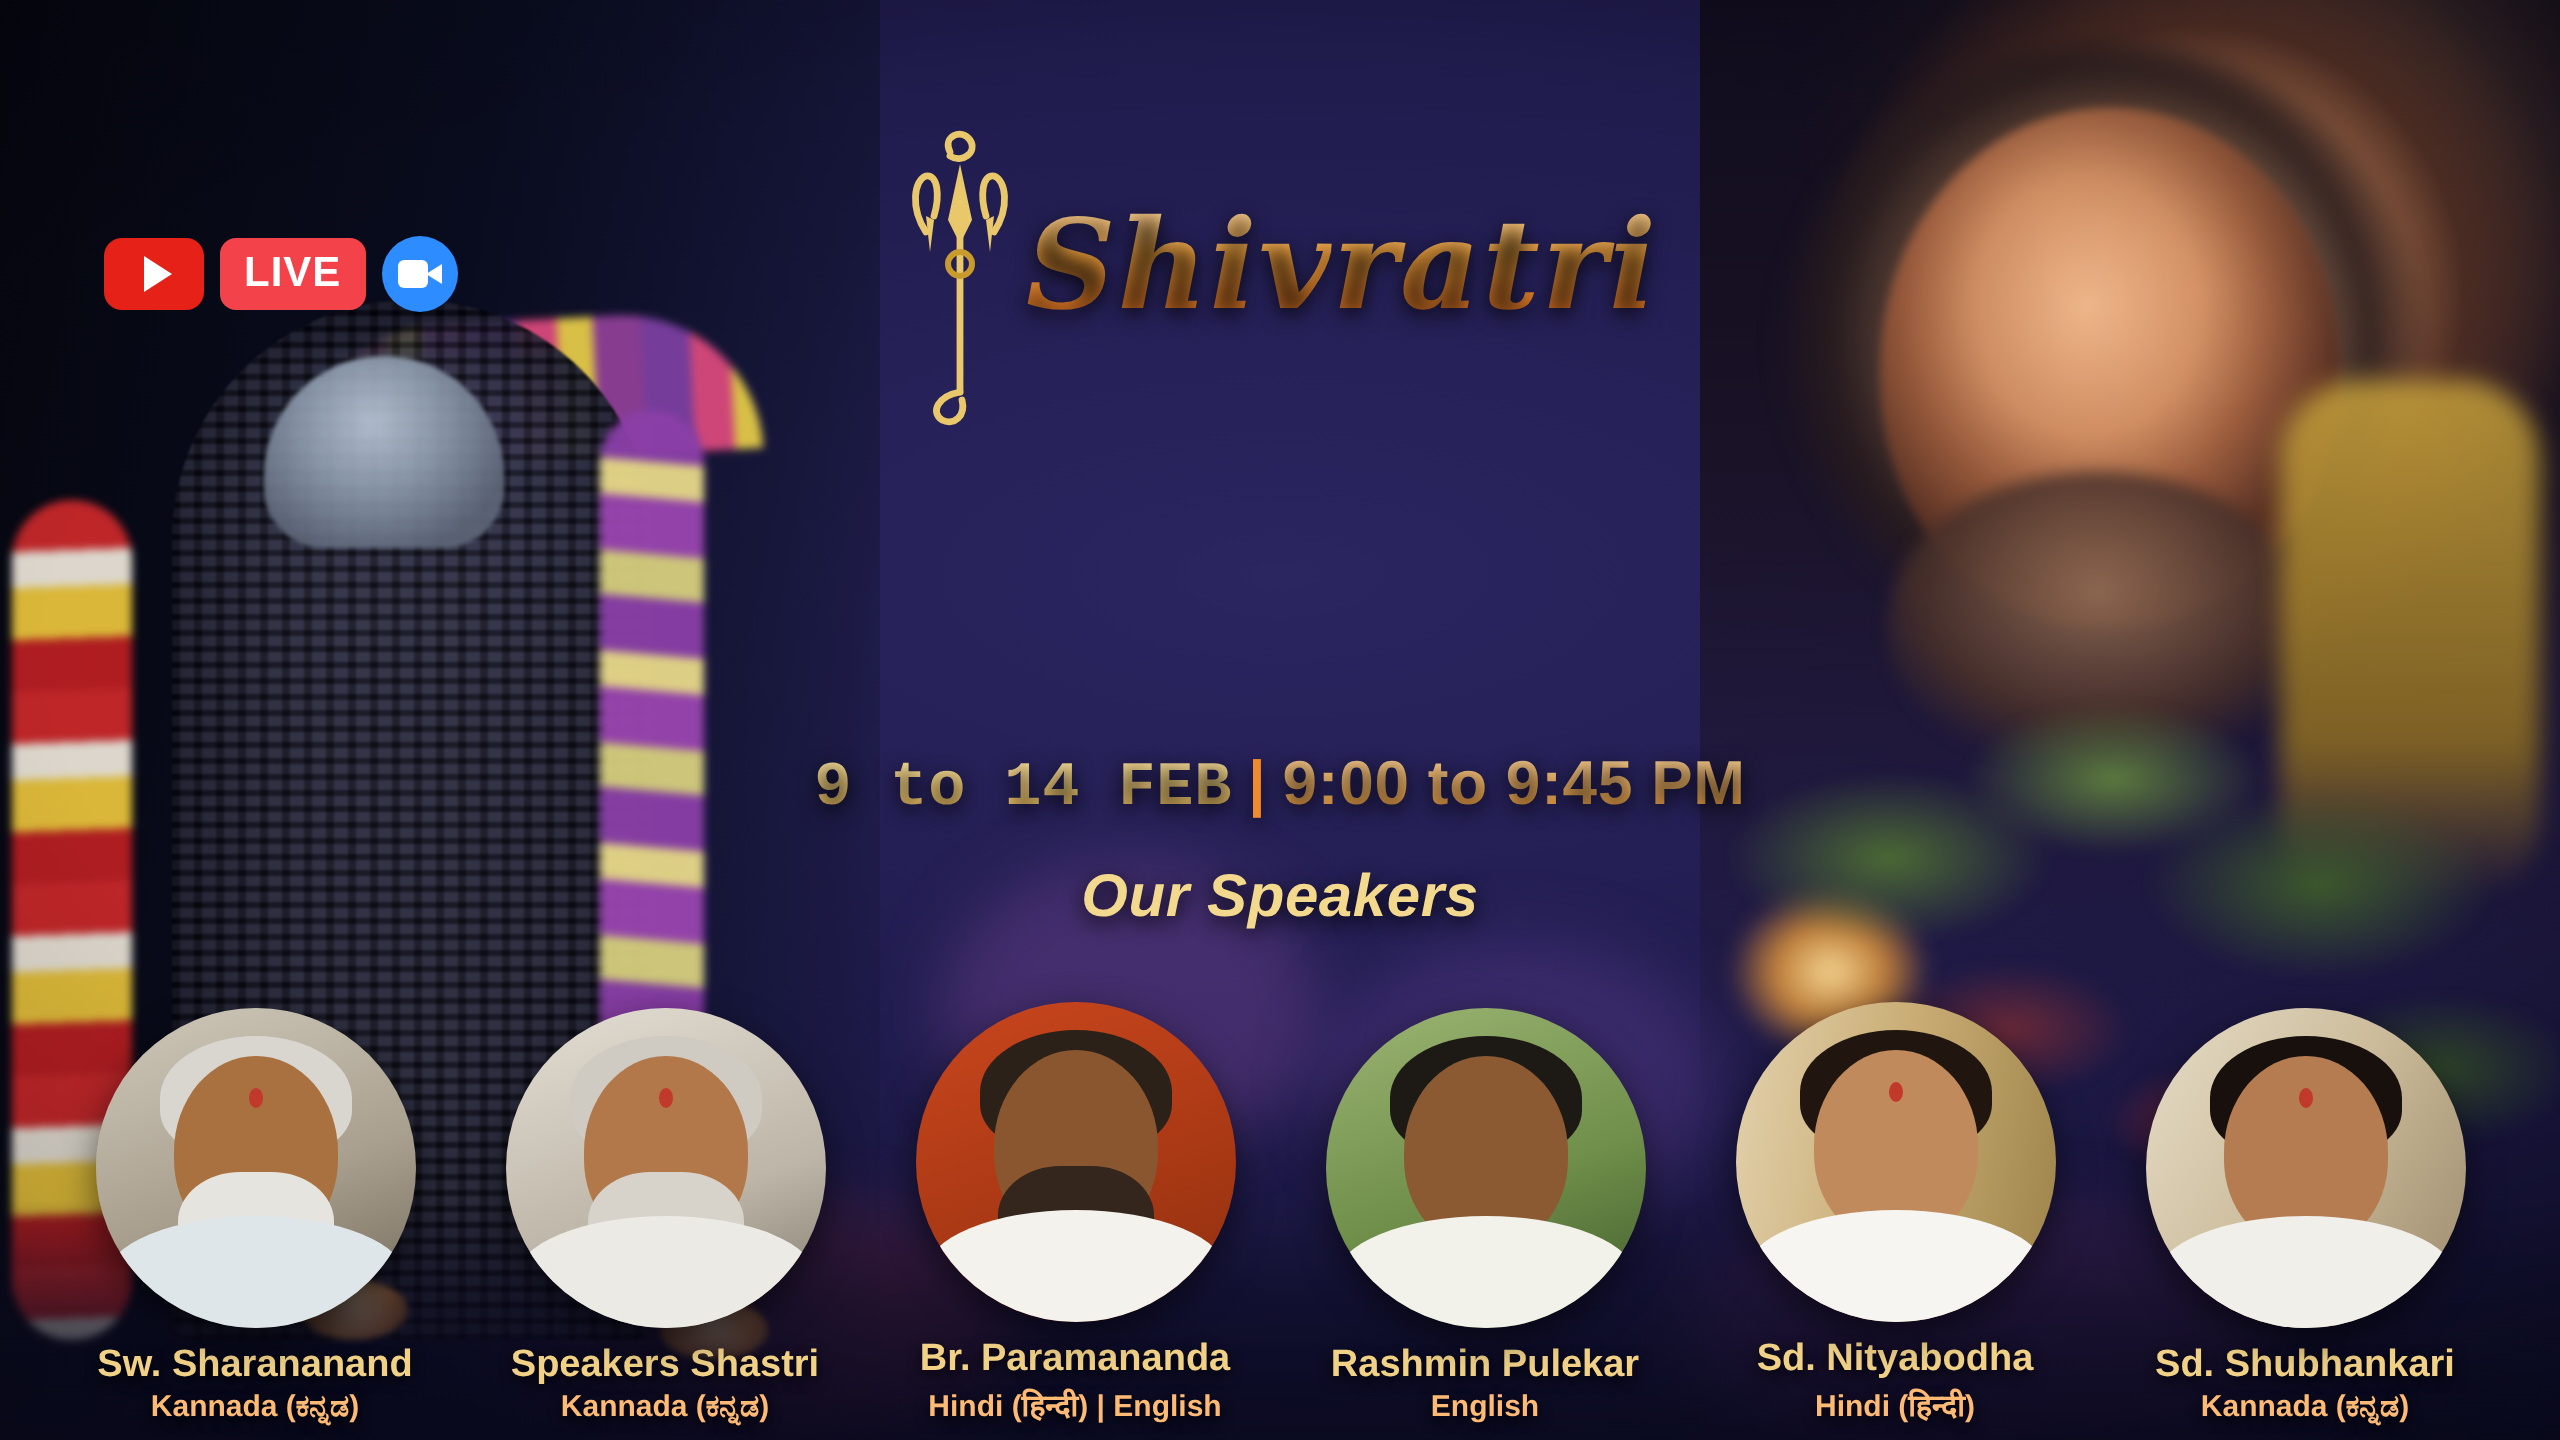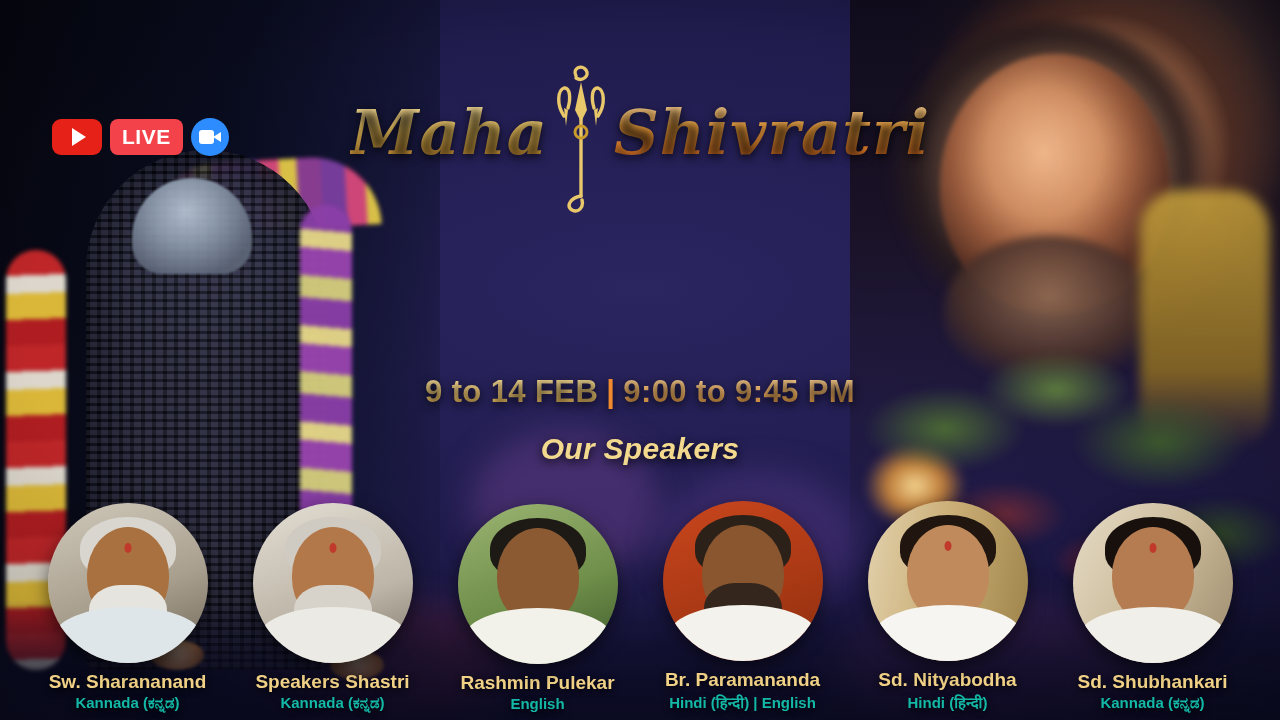--- a/index.html
+++ b/index.html
@@ -182,21 +182,21 @@
     color:#f5d587; font-size:60px; font-weight:bold; line-height:1.12; letter-spacing:.5px;
     text-shadow:0 4px 14px rgba(0,0,0,0.8);
   }
   .headline .l2{ display:block; }
 
   .datetime{
     position:absolute; left:0; right:0; top:374px; text-align:center;
     font-size:31px; font-weight:bold; letter-spacing:.4px;
     text-shadow:0 3px 10px rgba(0,0,0,0.85);
   }
-  .dt-a{ background:linear-gradient(180deg,#ffe8a6,#e8b44e); -webkit-background-clip:text; background-clip:text; color:transparent; }
+  .dt-a{ background:linear-gradient(180deg,#ffe8a6,#e8b44e); -webkit-background-clip:text; background-clip:text; color:transparent;font-family:Liberation Mono, monospace; }
   .dt-sep{ color:#f08a2e; margin:0 8px; }
   .dt-b{ background:linear-gradient(180deg,#ffd9a0,#ee9a37); -webkit-background-clip:text; background-clip:text; color:transparent; }
 
   .our-speakers{
     position:absolute; left:0; right:0; top:432px; text-align:center;
     font-size:30px; font-weight:bold; font-style:italic; color:#f3d98d;
     text-shadow:0 3px 10px rgba(0,0,0,0.85); letter-spacing:.3px;
   }
 
   
@@ -228,21 +228,21 @@
   }
   .avatar .tilak{
     position:absolute; left:50%; transform:translateX(-50%); top:40px;
     width:7px; height:10px; border-radius:50%; background:#c0392b;
   }
   .sp-name{
     margin-top:8px; font-size:19px; font-weight:bold; color:#f0d186; white-space:nowrap;
     text-shadow:0 2px 7px rgba(0,0,0,0.9);
   }
   .sp-lang{
-    margin-top:1px; font-size:15px; font-weight:bold; color:#14b8a6; white-space:nowrap;
+    margin-top:1px; font-size:15px; font-weight:bold; color:#fdba74; white-space:nowrap;
     text-shadow:0 2px 7px rgba(0,0,0,0.9);
   }
 </style>
 </head>
 <body>
 
 <div class="poster">
 
   <div class="bg-base"></div>
   <div class="bokeh b5"></div>
@@ -278,21 +278,20 @@
     <div class="live-badge">LIVE</div>
     <div class="zoom-ic">
       <div class="cam">
         <div class="cam-body"></div>
         <div class="cam-lens"></div>
       </div>
     </div>
   </div>
 
   <div class="brand">
-    <span class="brand-maha">Maha</span>
     <svg class="trishul" viewBox="0 0 70 150">
       <g fill="none" stroke="#e8c86a" stroke-width="3.4" stroke-linecap="round">
         <path d="M35 40 L35 132"></path>
         <path d="M18 52 C10 40 12 26 18 24 C24 23 25 34 22 44"></path>
         <path d="M52 52 C60 40 58 26 52 24 C46 23 45 34 48 44"></path>
         <path d="M35 132 C24 134 20 142 26 146 C32 149 38 144 36 136"></path>
         <path d="M30 12 C26 4 36 0 40 6 C44 12 36 18 30 14"></path>
       </g>
       <path d="M35 18 L41 46 L35 58 L29 46 Z" fill="#e8c86a"></path>
       <path d="M18 44 L22 46 L20 62 Z" fill="#e8c86a"></path>
@@ -332,43 +331,43 @@
         <div class="tilak"></div>
         <div class="beard" style="background:#d7d3cb;"></div>
         <div class="body" style="background:#eceae4;"></div>
       </div>
       <div class="sp-name">Speakers Shastri</div>
       <div class="sp-lang">Kannada (ಕನ್ನಡ)</div>
     </div>
 
     <div class="speaker">
       <div class="avatar">
-        <div class="sky" style="background:linear-gradient(160deg,#9cb473,#6f8f4a 55%,#3f5a2b);"></div>
-        <div class="hair" style="background:#1d1a16;"></div>
-        <div class="head" style="background:#8b5a33;"></div>
-        <div class="body" style="background:#f2f1ea;"></div>
-      </div>
-      <div class="sp-name">Rashmin Pulekar</div>
-      <div class="sp-lang">English</div>
-    </div>
-
-    <div class="speaker">
-      <div class="avatar">
         <div class="sky" style="background:linear-gradient(160deg,#c9461d,#a83814 60%,#8d2f10);"></div>
         <div class="hair" style="background:#2b2119;"></div>
         <div class="head" style="background:#8a5630;"></div>
         <div class="beard" style="background:#34261c;"></div>
         <div class="body" style="background:#f4f2ec;"></div>
       </div>
       <div class="sp-name">Br. Paramananda</div>
       <div class="sp-lang">Hindi (हिन्दी) | English</div>
     </div>
 
     <div class="speaker">
       <div class="avatar">
+        <div class="sky" style="background:linear-gradient(160deg,#9cb473,#6f8f4a 55%,#3f5a2b);"></div>
+        <div class="hair" style="background:#1d1a16;"></div>
+        <div class="head" style="background:#8b5a33;"></div>
+        <div class="body" style="background:#f2f1ea;"></div>
+      </div>
+      <div class="sp-name">Rashmin Pulekar</div>
+      <div class="sp-lang">English</div>
+    </div>
+
+    <div class="speaker">
+      <div class="avatar">
         <div class="sky" style="background:linear-gradient(100deg,#e3d2ae,#c8ab72 50%,#9c8349);"></div>
         <div class="hair" style="background:#20160f;"></div>
         <div class="head" style="background:#c08a5c;"></div>
         <div class="tilak"></div>
         <div class="body" style="background:#f6f5f1;"></div>
       </div>
       <div class="sp-name">Sd. Nityabodha</div>
       <div class="sp-lang">Hindi (हिन्दी)</div>
     </div>
 

